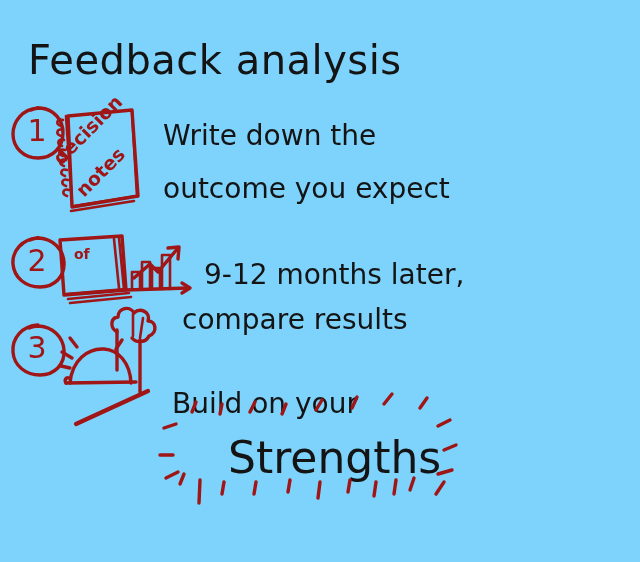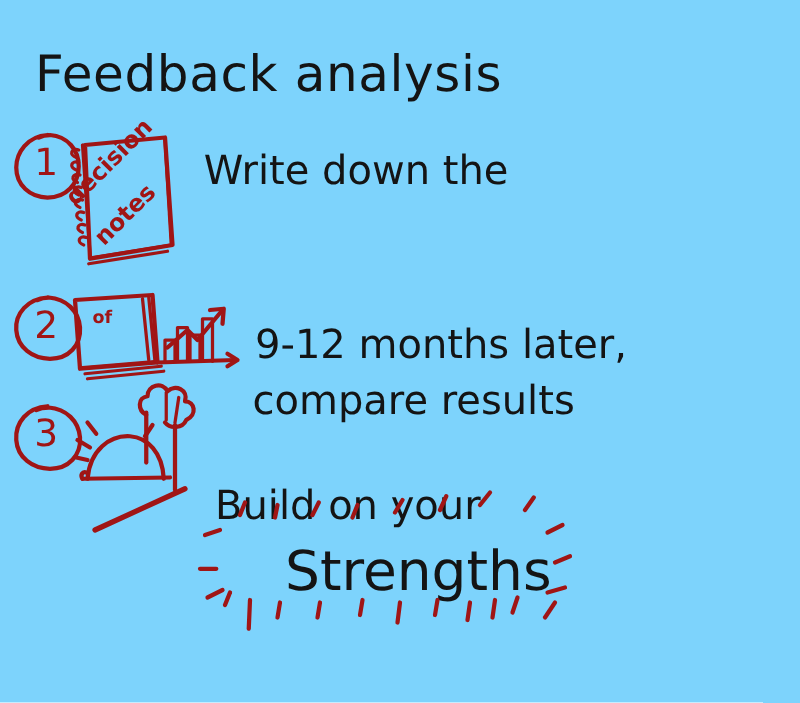--- a/index.html
+++ b/index.html
@@ -30,28 +30,28 @@
   #title {
     left: 28px;
     top: 38px;
     font-size: 40px;
     line-height: 44px;
   }
   
   .item-text {
     position: absolute;
     color: #141414;
-    font-size: 32px;
+    font-size: 28px;
     line-height: 52px;
     white-space: nowrap;
   }
   #t1l1 { left: 163px; top: 110px; }
   #t1l2 { left: 163px; top: 163px; }
   #t2l1 { left: 204px; top: 249px; text-align: center; }
-  #t2l2 { left: 182px; top: 294px; margin-left: 20px; }
+  #t2l2 { left: 182px; top: 294px; }
   #t3l1 { left: 172px; top: 378px; }
   #t3l2 { left: 186px; top: 432px; font-size: 44px; margin-left: 42px; }
 
   svg.layer {
     position: absolute;
     left: 0;
     top: 0;
     width: 640px;
     height: 562px;
     pointer-events: none;
@@ -129,20 +129,21 @@
   <div class="num-label" id="n1">1</div>
   <div class="num-label" id="n2">2</div>
   <div class="num-label" id="n3">3</div>
 
   <div class="nb-word" id="nbw1">decision</div>
   <div class="nb-word" id="nbw2">notes</div>
 
   <div class="doc-word">of</div>
 
   <div class="item-text hand" id="t1l1">Write down the</div>
+  <div class="item-text hand" id="t1l2">outcome you expect</div>
 
   <div class="item-text hand" id="t2l1">9-12 months later,</div>
   <div class="item-text hand" id="t2l2">compare results</div>
 
   <div class="item-text hand" id="t3l1">Build on your</div>
   <div class="item-text hand" id="t3l2">Strengths</div>
 
   <svg class="layer" viewBox="0 0 640 562">
 
     <g>

